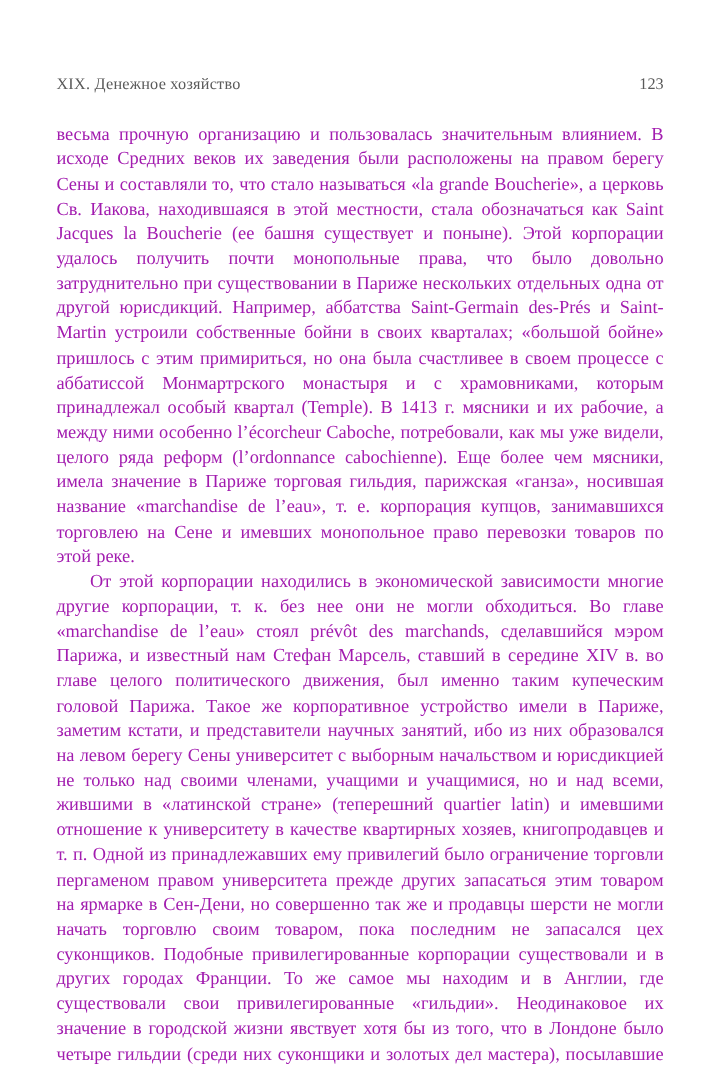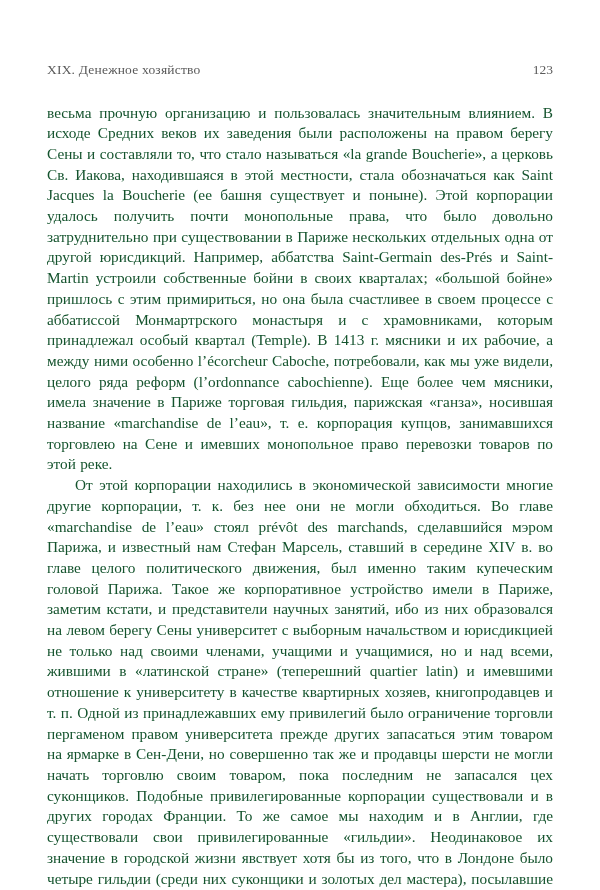--- a/index.html
+++ b/index.html
@@ -28,21 +28,21 @@
     margin-bottom: 26px;
   }
   .running-head .chapter {
     letter-spacing: 0.2px;
   }
   .body-text p {
     margin: 0;
     text-align: justify;
     font-size: 15.3px;
     line-height: 20.7px;
-    color: #14532d;
+    color: #a21caf;
     word-spacing: 0.5px;
   }
   .body-text p.indent {
     text-indent: 28px;
   }
 </style>
 </head>
 <body>
 
 <div class="page">

